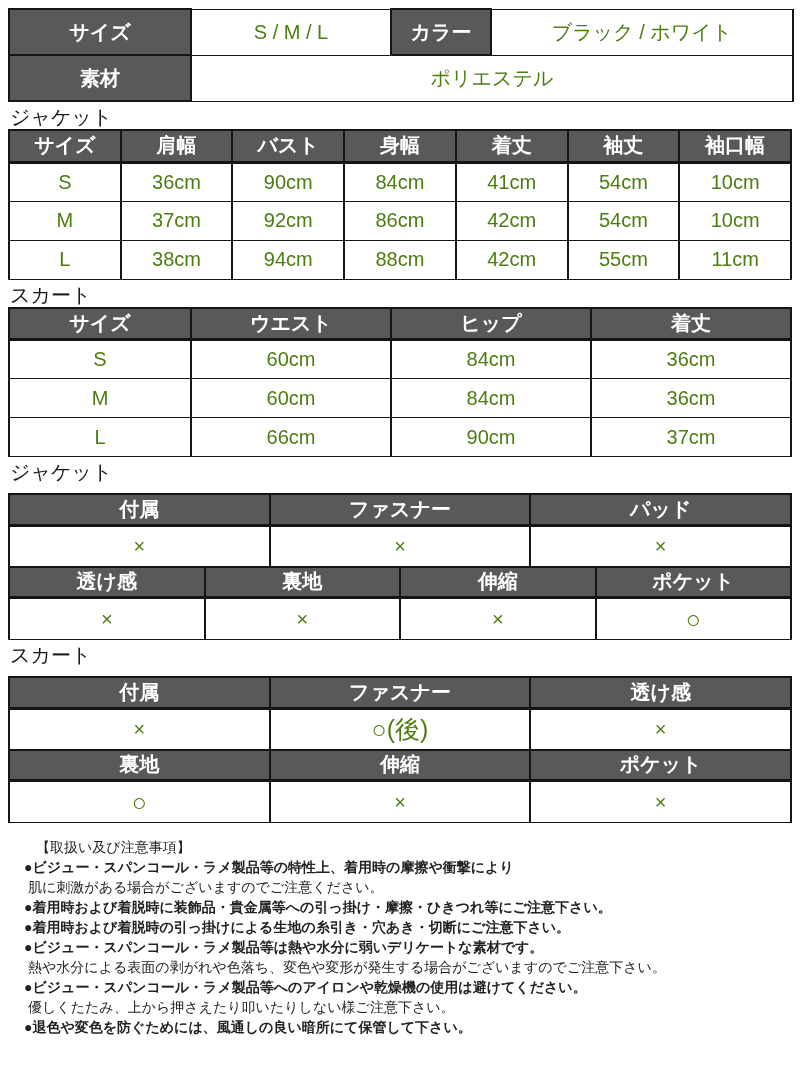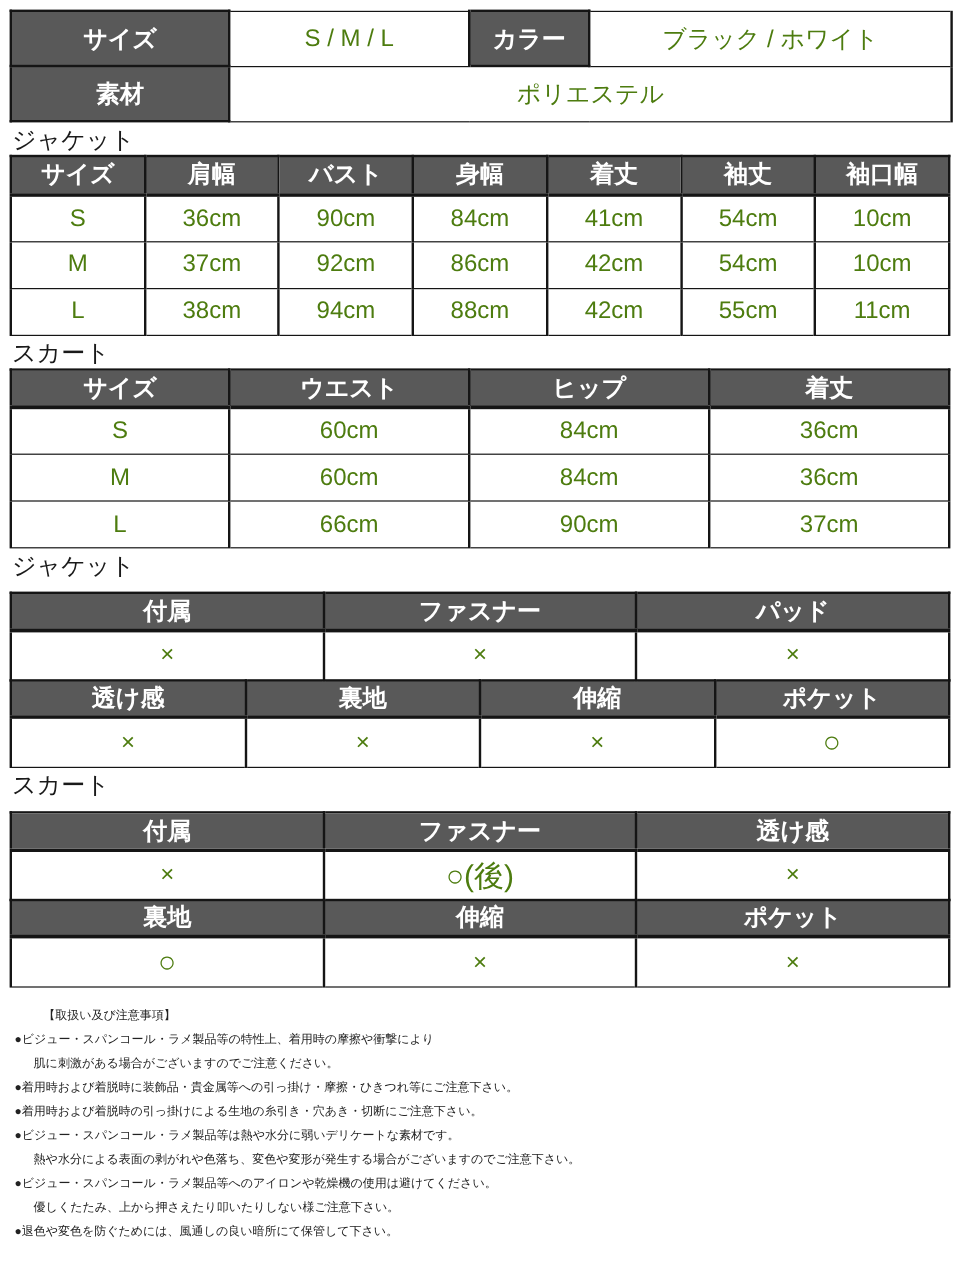--- a/index.html
+++ b/index.html
@@ -46,23 +46,23 @@
   .skirt-size col.c1 { width: 182px; }
 
   
   .feature-band { margin-top: -2px; }
   .feature-band.first { margin-top: 11px; }
   .feature-band thead tr { height: 31px; }
   .feature-band tbody tr { height: 42px; }
   td.sym-circle { font-size: 25px; }
 
   
-  .notes { margin-top: 14px; padding-left: 4px; font-size: 10px; line-height: 20px; color: #222; }
+  .notes { margin-top: 14px; padding-left: 4px; font-size: 14px; line-height: 20px; color: #222; }
   .notes .title { margin-left: 24px; }
-  .notes .bullet { margin-left: 0; }
+  .notes .bullet { margin-left: 12px; font-weight: bold; }
   .notes .cont { margin-left: 16px; }
 </style>
 </head>
 <body>
 
 <div class="wrap">
 
   <table class="spec-table">
     <colgroup>
         <col class="c1">

